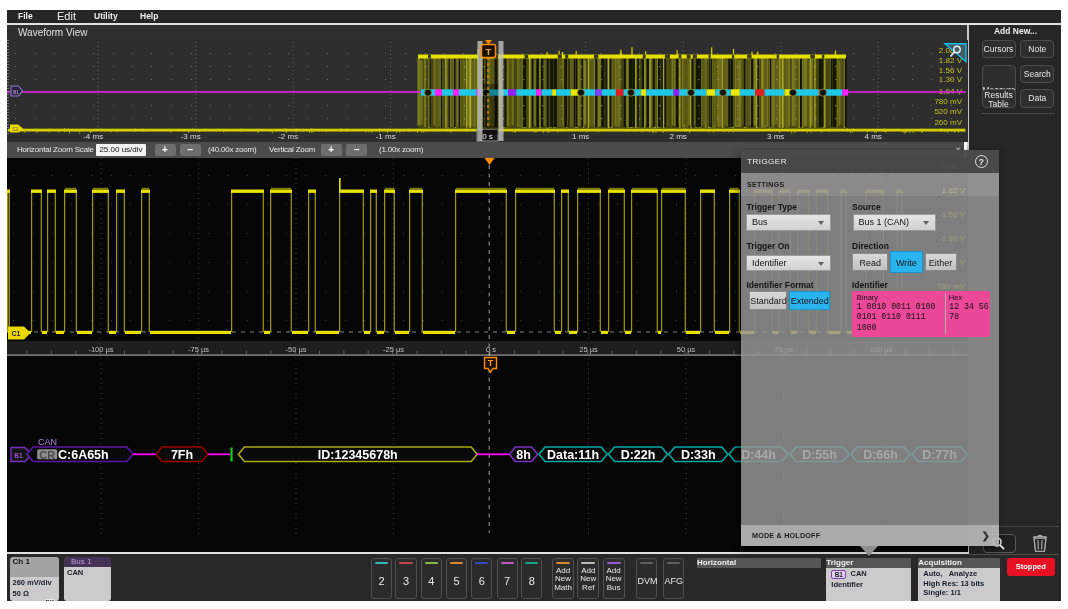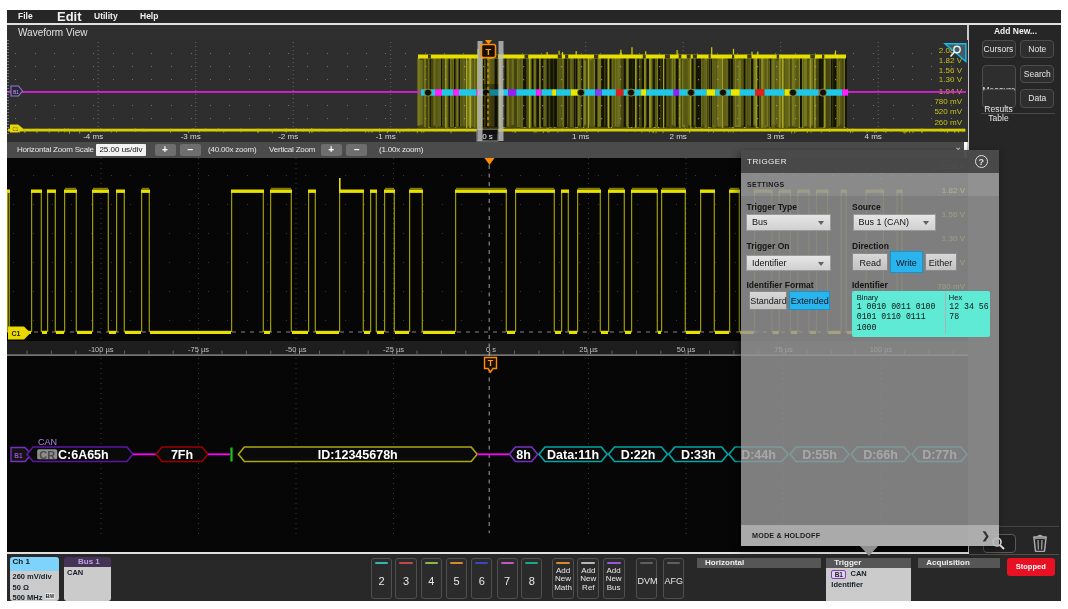--- a/index.html
+++ b/index.html
@@ -1,16 +1,16 @@
 <!DOCTYPE html>
 <html><head><meta charset="utf-8"><style>
 *{margin:0;padding:0;box-sizing:border-box}
 body{width:1068px;height:609px;background:#ffffff;font-family:"Liberation Sans",sans-serif;position:relative;overflow:hidden}
 .abs{position:absolute}
-.hdr{background:#565656;color:#f0f0f0;font-size:8px;font-weight:bold;padding-left:8px;height:10px;line-height:10px}
+.hdr{background:#565656;color:#f0f0f0;font-size:8px;font-weight:bold;padding-left:0;height:10px;line-height:10px}
 .lbox{background:#cbcbcb;color:#141c26;font-size:7.5px;font-weight:bold}
 .chbtn{background:#2b2b2b;border:1px solid #4f4f4f;border-radius:3px;color:#e8e8e8;text-align:center}
 .stripe{position:absolute;top:2.5px;left:3px;right:3px;height:2.5px;border-radius:1px}
 .sbtn{position:absolute;width:34px;background:#2e2e2e;border:1px solid #4d4d4d;border-radius:4px;color:#e8e8e8;font-size:8.5px;text-align:center}
 .plbl{position:absolute;color:#141414;font-size:8.5px;font-weight:bold}
 .dd{position:absolute;background:linear-gradient(#e6e6e6,#d0d0d0);border:1px solid #9a9a9a;color:#111;font-size:9px;line-height:15px;padding-left:5px}
 .caret{position:absolute;right:6px;top:6.5px;width:0;height:0;border-left:3.5px solid transparent;border-right:3.5px solid transparent;border-top:4.5px solid #606060}
 .segb{position:absolute;background:linear-gradient(#d8d8d8,#c2c2c2);border:1px solid #8a8a8a;color:#141414;font-size:9px;text-align:center;white-space:nowrap}
 .segsel{background:#2ab4ee;border:1px solid #1a94c8}
 </style></head><body>
@@ -19,21 +19,21 @@
 <div class="abs" style="left:7px;top:24.5px;width:962px;height:15.5px;background:#2f2f2f"></div>
 <div class="abs" style="left:967px;top:24.5px;width:94px;height:529.5px;background:#262626"></div>
 <div class="abs" style="left:967px;top:24.5px;width:2px;height:125.5px;background:#c8c8c8"></div>
 <div class="abs" style="left:967px;top:546px;width:2px;height:5.5px;background:#c8c8c8"></div>
 <div class="abs" style="left:7px;top:40px;width:961px;height:102px;background:#2e2e2e"></div>
 <div class="abs" style="left:7px;top:142px;width:957px;height:16px;background:#4b4b4b"></div>
 <div class="abs" style="left:7px;top:158px;width:961px;height:393.5px;background:#060606"></div>
 <div class="abs" style="left:7px;top:551.5px;width:962px;height:2.5px;background:#e0e0e0"></div>
 <div class="abs" style="left:7px;top:554px;width:1054px;height:47px;background:#282828"></div>
 <div class="abs" style="left:18px;top:10px;height:13px;line-height:13px;color:#f0f0f0;font-size:8.5px;font-weight:bold">File</div>
-<div class="abs" style="left:57px;top:10px;height:13px;line-height:13px;color:#f0f0f0;font-size:13px;font-weight:bold">Edit</div>
+<div class="abs" style="left:57px;top:10px;height:13px;line-height:13px;color:#f0f0f0;font-size:11px;font-weight:normal">Edit</div>
 <div class="abs" style="left:94px;top:10px;height:13px;line-height:13px;color:#f0f0f0;font-size:8.5px;font-weight:bold">Utility</div>
 <div class="abs" style="left:140px;top:10px;height:13px;line-height:13px;color:#f0f0f0;font-size:8.5px;font-weight:bold">Help</div>
 <div class="abs" style="left:18px;top:24.5px;height:15.5px;line-height:15.5px;color:#e0e0e0;font-size:10px">Waveform View</div>
 <svg class="abs" style="left:7px;top:40px" width="961" height="102">
     <g fill="#777777" opacity="0.9">
       <rect x="8" y="13" width="1" height="1"></rect>
       <rect x="28" y="13" width="1" height="1"></rect>
       <rect x="47" y="13" width="1" height="1"></rect>
       <rect x="66" y="13" width="1" height="1"></rect>
       <rect x="86" y="13" width="1" height="1"></rect>
@@ -1651,44 +1651,44 @@
 <div class="abs" style="left:269px;top:142px;height:16px;line-height:16px;color:#e8e8e8;font-size:8px;letter-spacing:-0.2px">Vertical Zoom</div>
 <div class="abs" style="left:320.7px;top:143.5px;width:21px;height:12.5px;background:#6e6e6e;border-radius:2px;color:#fff;font-size:10px;font-weight:bold;text-align:center;line-height:11px">+</div>
 <div class="abs" style="left:346.4px;top:143.5px;width:21px;height:12.5px;background:#6e6e6e;border-radius:2px;color:#fff;font-size:10px;font-weight:bold;text-align:center;line-height:11px">−</div>
 <div class="abs" style="left:379px;top:142px;height:16px;line-height:16px;color:#e8e8e8;font-size:8px;letter-spacing:-0.2px">(1.00x zoom)</div>
 <div class="abs" style="left:954px;top:141px;color:#cccccc;font-size:10px">⌄</div>
 <div class="abs" style="left:970px;top:25.5px;width:91px;text-align:center;color:#f0f0f0;font-size:8.5px;font-weight:bold">Add New...</div>
 <div class="sbtn" style="left:981.5px;top:40px;height:18px;line-height:16px;padding-top:0px">Cursors</div>
 <div class="sbtn" style="left:1020.3px;top:40px;height:18px;line-height:16px;padding-top:0px">Note</div>
 <div class="sbtn" style="left:981.5px;top:65px;height:32px;line-height:16px;padding-top:16px">Measure</div>
 <div class="sbtn" style="left:1020.3px;top:65px;height:18px;line-height:16px;padding-top:0px">Search</div>
-<div class="sbtn" style="left:981.5px;top:89px;height:19px;line-height:8.5px;padding-top:15px">Results<br>Table</div>
+<div class="sbtn" style="left:981.5px;top:89px;height:19px;line-height:8.5px;padding-top:1px">Results<br>Table</div>
 <div class="sbtn" style="left:1020.3px;top:89px;height:19px;line-height:17px;padding-top:0px">Data</div>
 <div class="abs" style="left:980.5px;top:113px;width:74px;height:1px;background:#484848"></div>
 <div class="abs" style="left:983px;top:533.5px;width:32.5px;height:19px;background:#1f1f1f;border:1.5px solid #5a5a5a;border-radius:4px"></div>
 <svg class="abs" style="left:988px;top:536px" width="22" height="15">
     <circle cx="9" cy="6" r="4" fill="none" stroke="#e8e8e8" stroke-width="1.6"></circle>
     <line x1="11.8" y1="8.8" x2="16" y2="13" stroke="#e8e8e8" stroke-width="1.8"></line>
   </svg>
 <div class="abs" style="left:999px;top:526px;width:60px;height:1px;background:#46463e"></div>
 <div class="abs" style="left:969px;top:554px;width:90px;height:1px;background:#514e44"></div>
 <svg class="abs" style="left:1031px;top:532.5px" width="18" height="19">
 <path d="M3 5 L15 5 L13.6 17.5 Q13.4 18.5 12.4 18.5 L5.6 18.5 Q4.6 18.5 4.4 17.5 Z" fill="none" stroke="#a8a8a8" stroke-width="1.5"></path>
 <path d="M2 4.5 Q9 2.4 16 4.5" fill="none" stroke="#a8a8a8" stroke-width="1.5"></path>
 <path d="M7 2.8 Q9 1.8 11 2.8" fill="none" stroke="#a8a8a8" stroke-width="1.3"></path>
 <path d="M3 3.4 L15 6.2 M15 3.4 L3 6.2" stroke="#909090" stroke-width="1"></path>
 <line x1="7" y1="7" x2="7.4" y2="16.5" stroke="#a8a8a8" stroke-width="1.2"></line>
 <line x1="11" y1="7" x2="10.6" y2="16.5" stroke="#a8a8a8" stroke-width="1.2"></line>
 </svg>
 <div class="abs" style="left:9.5px;top:557px;width:49.5px;height:43.5px;border-radius:3px;overflow:hidden">
-    <div style="background:#7dd3fc;color:#141414;font-size:8px;font-weight:bold;height:14px;line-height:10.5px;padding-left:3px">Ch 1</div>
+    <div style="background:#a3a3a3;color:#141414;font-size:8px;font-weight:bold;height:20px;line-height:10.5px;padding-left:3px">Ch 1</div>
     <div class="lbox" style="height:33.5px;padding:1px 0 0 3px;line-height:10.6px;white-space:nowrap">260 mV/div<br>50 Ω<br>500 MHz <span style="font-size:6px;position:relative;top:-2px;background:#e8e8e8;padding:0 1px;border-radius:1px">B<span style="font-size:4.5px">W</span></span></div>
   </div>
 <div class="abs" style="left:64px;top:557px;width:47px;height:43.5px;border-radius:3px;overflow:hidden">
-    <div style="background:#443354;color:#c0a0e8;font-size:8px;font-weight:bold;height:10px;line-height:10.5px;padding-left:14px">Bus 1</div>
+    <div style="background:#443354;color:#c0a0e8;font-size:8px;font-weight:normal;height:10px;line-height:10.5px;padding-left:7px">Bus 1</div>
     <div class="lbox" style="height:33.5px;padding:1px 0 0 3px;line-height:10.6px">CAN</div>
   </div>
 <div class="chbtn abs" style="left:370.8px;top:558px;width:21.3px;height:40.5px;font-size:11px;line-height:44px">2<div class="stripe" style="background:#30b8b8"></div></div>
 <div class="chbtn abs" style="left:395.4px;top:558px;width:21.3px;height:40.5px;font-size:11px;line-height:44px">3<div class="stripe" style="background:#c04848"></div></div>
 <div class="chbtn abs" style="left:420.7px;top:558px;width:21.3px;height:40.5px;font-size:11px;line-height:44px">4<div class="stripe" style="background:#88b848"></div></div>
 <div class="chbtn abs" style="left:446px;top:558px;width:21.3px;height:40.5px;font-size:11px;line-height:44px">5<div class="stripe" style="background:#d88830"></div></div>
 <div class="chbtn abs" style="left:471.2px;top:558px;width:21.3px;height:40.5px;font-size:11px;line-height:44px">6<div class="stripe" style="background:#3848c0"></div></div>
 <div class="chbtn abs" style="left:496.5px;top:558px;width:21.3px;height:40.5px;font-size:11px;line-height:44px">7<div class="stripe" style="background:#c058c0"></div></div>
 <div class="chbtn abs" style="left:521.1px;top:558px;width:21.3px;height:40.5px;font-size:11px;line-height:44px">8<div class="stripe" style="background:#18a888"></div></div>
 <div class="chbtn abs" style="left:552.1px;top:558px;width:21.9px;height:40.5px;font-size:8px;line-height:8.5px;padding-top:7.5px">Add<br>New<br>Math<div class="stripe" style="background:#d88830"></div></div>
@@ -1701,20 +1701,25 @@
   </div>
 <div class="abs" style="left:826.3px;top:557.5px;width:85px;height:43px">
     <div class="hdr">Trigger</div>
     <div class="lbox" style="height:33px;position:relative">
       <div class="abs" style="left:5px;top:1.5px"><span style="display:inline-block;width:15px;height:9px;background:#e0d0f4;border:1px solid #8040b0;border-radius:2px;font-size:6.5px;line-height:8px;text-align:center;color:#222;vertical-align:-1px">B1</span>&nbsp;&nbsp;CAN</div>
       <div class="abs" style="left:5px;top:12.5px">Identifier</div>
     </div>
   </div>
 <div class="abs" style="left:918.3px;top:557.5px;width:81.5px;height:43px">
     <div class="hdr">Acquisition</div>
+    <div class="lbox" style="height:33px;position:relative">
+      <div class="abs" style="left:5px;top:1.5px">Auto,&nbsp;&nbsp;&nbsp;Analyze</div>
+      <div class="abs" style="left:5px;top:11px">High Res: 13 bits</div>
+      <div class="abs" style="left:5px;top:20.5px">Single: 1/1</div>
+    </div>
   </div>
 <div class="abs" style="left:1007px;top:558px;width:47.5px;height:18px;background:#e81123;border-radius:3px;color:#fff;font-size:7.5px;font-weight:bold;text-align:center;line-height:18px">Stopped</div>
 <div class="abs" style="left:741px;top:150px;width:258px;height:396px;box-shadow:-2px 3px 8px rgba(0,0,0,0.45)">
 <div class="abs" style="left:0;top:0;width:258px;height:23px;background:rgba(74,74,74,0.97);color:#f0f0f0;font-size:8px;line-height:23px;letter-spacing:0.5px"><span style="margin-left:6px">TRIGGER</span>
 <div class="abs" style="right:11px;top:5px;width:13px;height:13px;border:1.5px solid #e0e0e0;border-radius:50%;color:#e0e0e0;font-size:9px;line-height:13px;text-align:center;font-weight:bold">?</div></div>
 <div class="abs" style="left:0;top:23px;width:258px;height:23px;background:rgba(175,175,175,0.78);color:#1c1c1c;font-size:7px;font-weight:bold;line-height:23px"><span style="margin-left:6px;letter-spacing:0.3px">SETTINGS</span></div>
 <div class="abs" style="left:0;top:46px;width:258px;height:329px;background:rgba(150,150,150,0.84)"></div>
 <div class="plbl" style="left:5.5px;top:51.5px">Trigger Type</div>
 <div class="plbl" style="left:111px;top:51.5px">Source</div>
 <div class="dd" style="left:5px;top:63.5px;width:84.5px;height:17px">Bus<div class="caret"></div></div>
@@ -1722,21 +1727,21 @@
 <div class="plbl" style="left:5.5px;top:91px">Trigger On</div>
 <div class="plbl" style="left:111px;top:91px">Direction</div>
 <div class="dd" style="left:5px;top:104.5px;width:84.5px;height:16.5px">Identifier<div class="caret"></div></div>
 <div class="segb" style="left:111.3px;top:102.5px;width:36.1px;height:18.5px;line-height:18px">Read</div>
 <div class="segb segsel" style="left:148.7px;top:100.5px;width:33.5px;height:22.5px;line-height:22px">Write</div>
 <div class="segb" style="left:183.5px;top:102.5px;width:32.2px;height:18.5px;line-height:18px">Either</div>
 <div class="plbl" style="left:5.5px;top:130px">Identifier Format</div>
 <div class="plbl" style="left:111px;top:130px">Identifier</div>
 <div class="segb" style="left:8.2px;top:141px;width:37.4px;height:18.5px;line-height:18px">Standard</div>
 <div class="segb segsel" style="left:48.1px;top:141px;width:41.2px;height:18.5px;line-height:18px">Extended</div>
-<div class="abs" style="left:111.3px;top:141px;width:137.5px;height:45.5px;background:#5eead4;border-radius:2px;color:#141414">
+<div class="abs" style="left:111.3px;top:141px;width:137.5px;height:45.5px;background:#ec4899;border-radius:2px;color:#141414">
 <div class="abs" style="left:92.7px;top:2px;width:1px;height:41px;background:#b0b0b0"></div>
 <div class="abs" style="left:4.5px;top:2px;font-size:7.5px">Binary</div>
 <div class="abs" style="left:4.5px;top:11px;font-size:8.2px;font-family:'Liberation Mono',monospace;line-height:10.4px;white-space:nowrap">1 0010 0011 0100<br>0101 0110 0111<br>1000</div>
 <div class="abs" style="left:96.5px;top:2px;font-size:7.5px">Hex</div>
 <div class="abs" style="left:97px;top:11px;font-size:8.2px;font-family:'Liberation Mono',monospace;line-height:10.4px;white-space:nowrap">12 34 56<br>78</div>
 </div>
 <div class="abs" style="left:0;top:375px;width:258px;height:21px;background:rgba(185,185,185,0.92);color:#1c1c1c;font-size:7.2px;font-weight:bold;line-height:21px;letter-spacing:0.2px"><span style="margin-left:11px">MODE &amp; HOLDOFF</span>
 <div class="abs" style="right:9px;top:0px;font-size:10px;font-weight:bold;color:#333">❯</div></div>
 <div class="abs" style="left:119px;top:396px;width:0;height:0;border-left:9px solid transparent;border-right:9px solid transparent;border-top:10px solid #8f8f8f"></div>
 </div>

